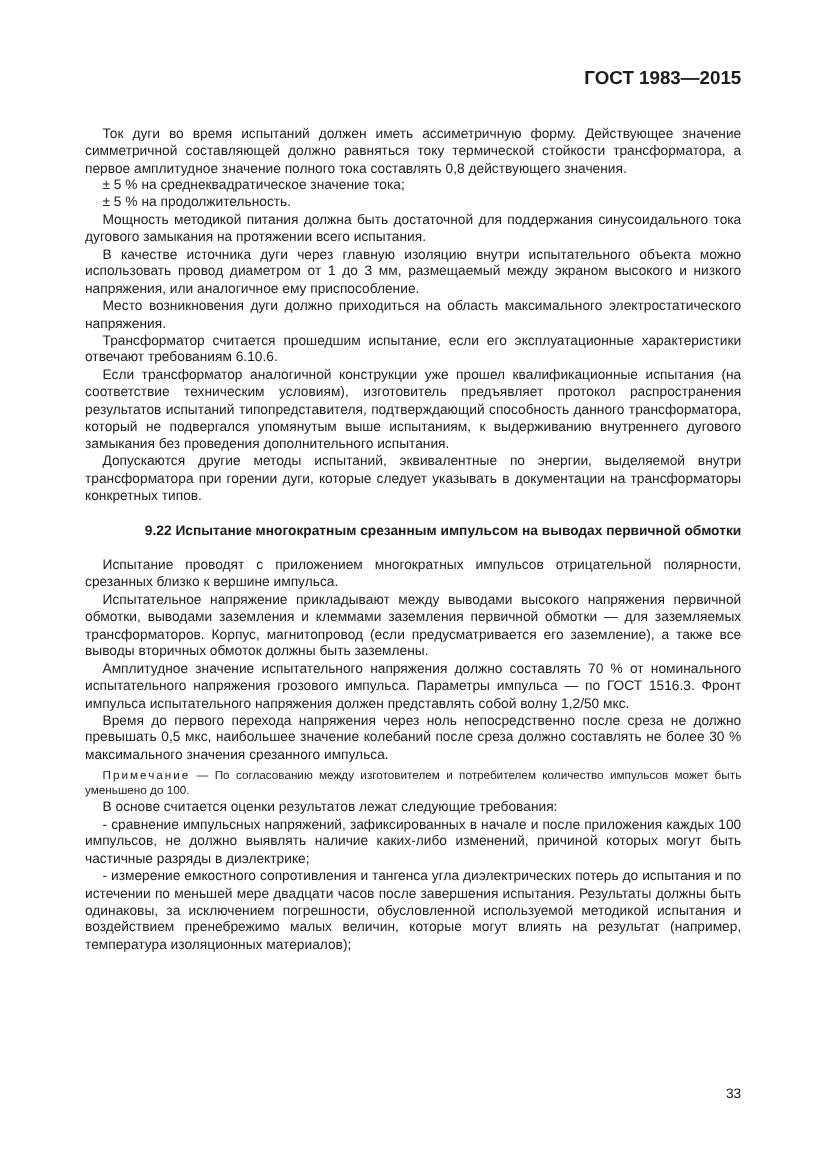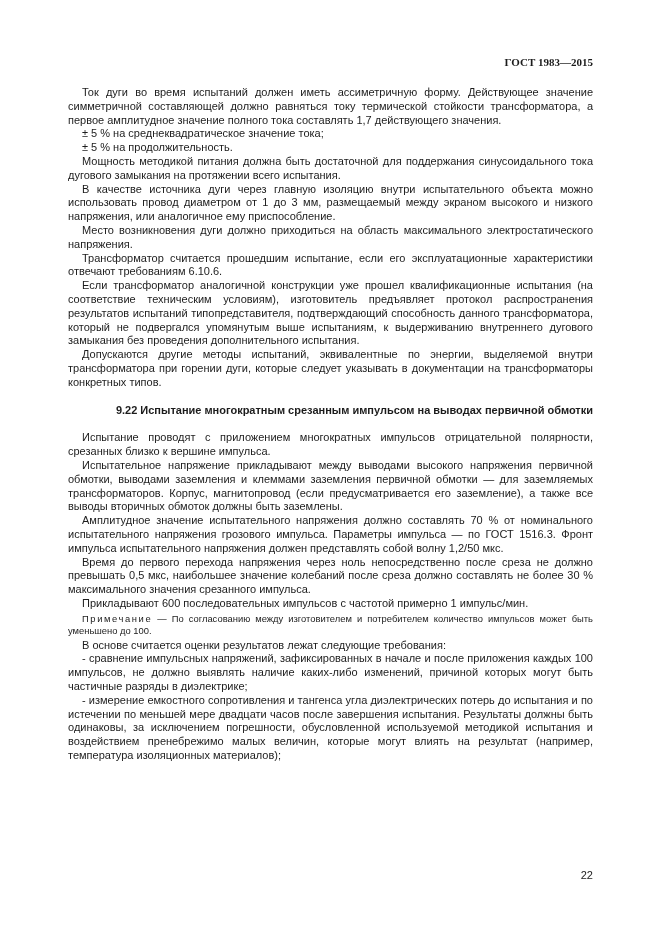--- a/index.html
+++ b/index.html
@@ -14,24 +14,23 @@
     }
     .page {
       position: absolute;
       inset: 0;
       background: #ffffff;
       padding: 56px 68px 0 68px;
     }
     .doc-header {
       text-align: right;
       font-weight: bold;
-      font-size: 11px;
+      font-size: 15px;
       line-height: 13px;
-      margin-bottom: 17px;
-      font-family: Liberation Serif, serif;
+      margin-bottom: 32px;
     }
     .content {
       font-size: 11px;
       line-height: 13.8px;
       text-align: justify;
     }
     .p {
       text-indent: 14px;
     }
     .h {
@@ -58,38 +57,37 @@
     }
   </style>
 </head>
 <body>
 
 <div class="page">
 
   <div class="doc-header">ГОСТ 1983—2015</div>
 
   <div class="content">
-    <p class="p">Ток дуги во время испытаний должен иметь ассиметричную форму. Действующее значение симметричной составляющей должно равняться току термической стойкости трансформатора, а первое амплитудное значение полного тока составлять 1,7 действующего значения.</p>
+    <p class="p">Ток дуги во время испытаний должен иметь ассиметричную форму. Действующее значение симметричной составляющей должно равняться току термической стойкости трансформатора, а первое амплитудное значение полного тока составлять 0,8 действующего значения.</p>
     <p class="p">± 5 % на среднеквадратическое значение тока;</p>
     <p class="p">± 5 % на продолжительность.</p>
     <p class="p">Мощность методикой питания должна быть достаточной для поддержания синусоидального тока дугового замыкания на протяжении всего испытания.</p>
     <p class="p">В качестве источника дуги через главную изоляцию внутри испытательного объекта можно использовать провод диаметром от 1 до 3 мм, размещаемый между экраном высокого и низкого напряжения, или аналогичное ему приспособление.</p>
     <p class="p">Место возникновения дуги должно приходиться на область максимального электростатического напряжения.</p>
     <p class="p">Трансформатор считается прошедшим испытание, если его эксплуатационные характеристики отвечают требованиям 6.10.6.</p>
     <p class="p">Если трансформатор аналогичной конструкции уже прошел квалификационные испытания (на соответствие техническим условиям), изготовитель предъявляет протокол распространения результатов испытаний типопредставителя, подтверждающий способность данного трансформатора, который не подвергался упомянутым выше испытаниям, к выдерживанию внутреннего дугового замыкания без проведения дополнительного испытания.</p>
     <p class="p">Допускаются другие методы испытаний, эквивалентные по энергии, выделяемой внутри трансформатора при горении дуги, которые следует указывать в документации на трансформаторы конкретных типов.</p>
     <p class="h">9.22 Испытание многократным срезанным импульсом на выводах первичной обмотки</p>
     <p class="p">Испытание проводят с приложением многократных импульсов отрицательной полярности, срезанных близко к вершине импульса.</p>
     <p class="p">Испытательное напряжение прикладывают между выводами высокого напряжения первичной обмотки, выводами заземления и клеммами заземления первичной обмотки — для заземляемых трансформаторов. Корпус, магнитопровод (если предусматривается его заземление), а также все выводы вторичных обмоток должны быть заземлены.</p>
     <p class="p">Амплитудное значение испытательного напряжения должно составлять 70 % от номинального испытательного напряжения грозового импульса. Параметры импульса — по ГОСТ 1516.3. Фронт импульса испытательного напряжения должен представлять собой волну 1,2/50 мкс.</p>
     <p class="p">Время до первого перехода напряжения через ноль непосредственно после среза не должно превышать 0,5 мкс, наибольшее значение колебаний после среза должно составлять не более 30 % максимального значения срезанного импульса.</p>
-    <p class="p">Прикладывают 600 последовательных импульсов с частотой примерно 1 импульс/мин.</p>
     <p class="note">
       <span class="note-label">Примечание</span><span>— По согласованию между изготовителем и потребителем количество импульсов может быть уменьшено до 100.</span>
     </p>
     <p class="p">В основе считается оценки результатов лежат следующие требования:</p>
     <p class="p">- сравнение импульсных напряжений, зафиксированных в начале и после приложения каждых 100 импульсов, не должно выявлять наличие каких-либо изменений, причиной которых могут быть частичные разряды в диэлектрике;</p>
     <p class="p">- измерение емкостного сопротивления и тангенса угла диэлектрических потерь до испытания и по истечении по меньшей мере двадцати часов после завершения испытания. Результаты должны быть одинаковы, за исключением погрешности, обусловленной используемой методикой испытания и воздействием пренебрежимо малых величин, которые могут влиять на результат (например, температура изоляционных материалов);</p>
   </div>
 
-  <div class="page-number">22</div>
+  <div class="page-number">33</div>
 
 </div>
 
 </body></html>

